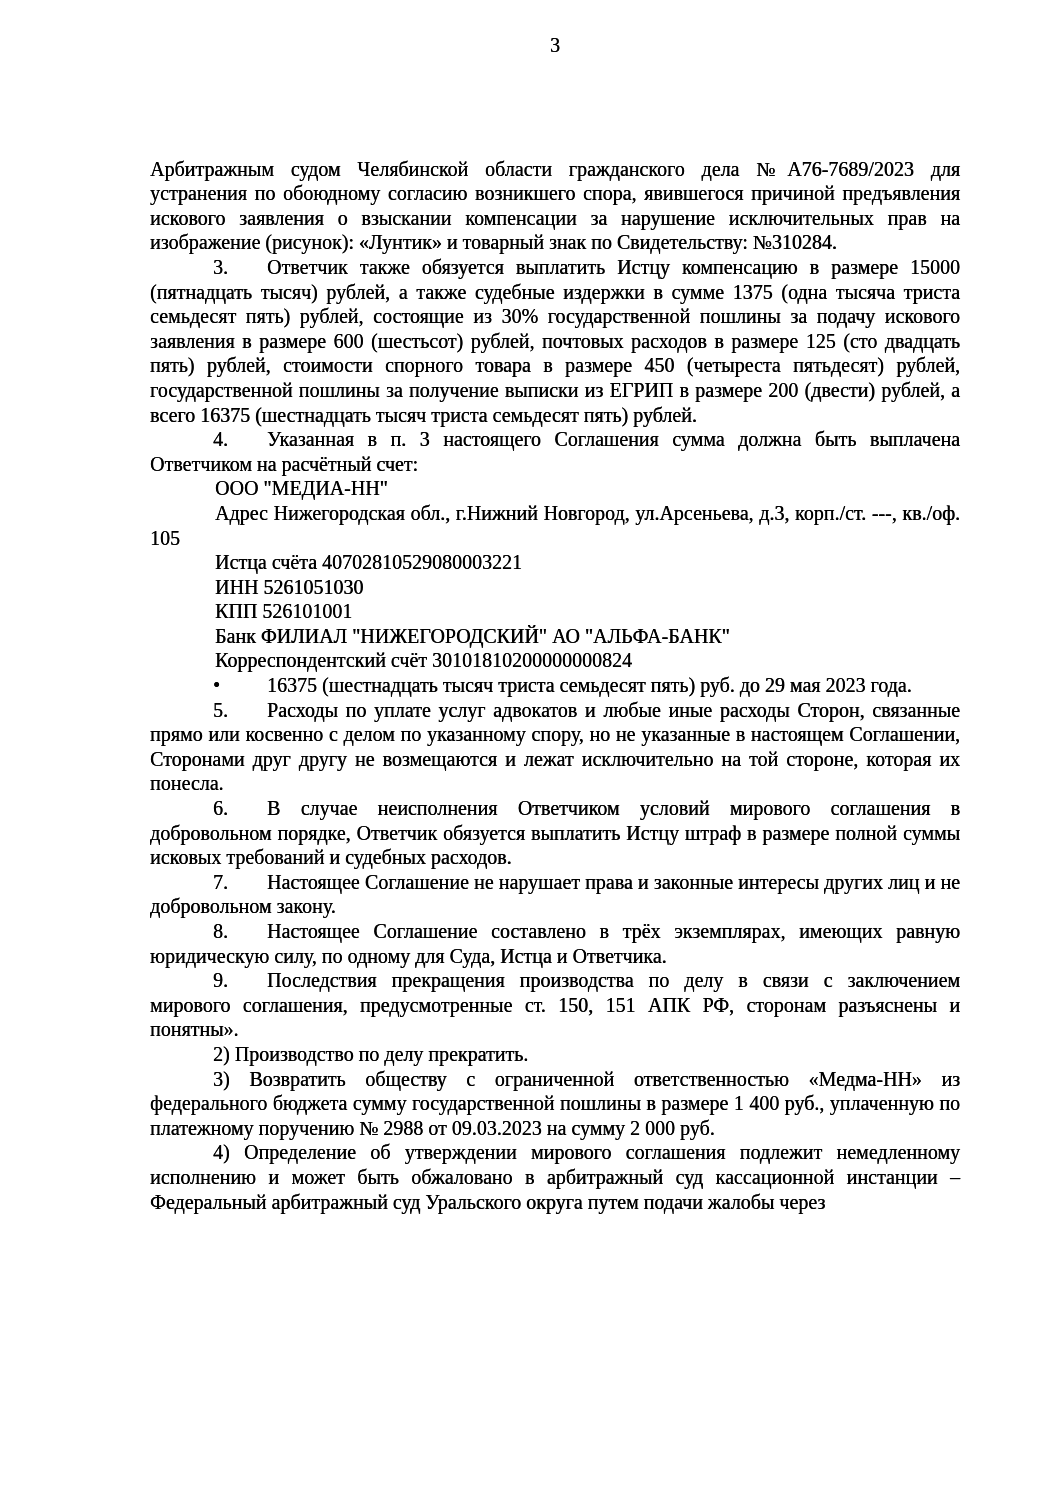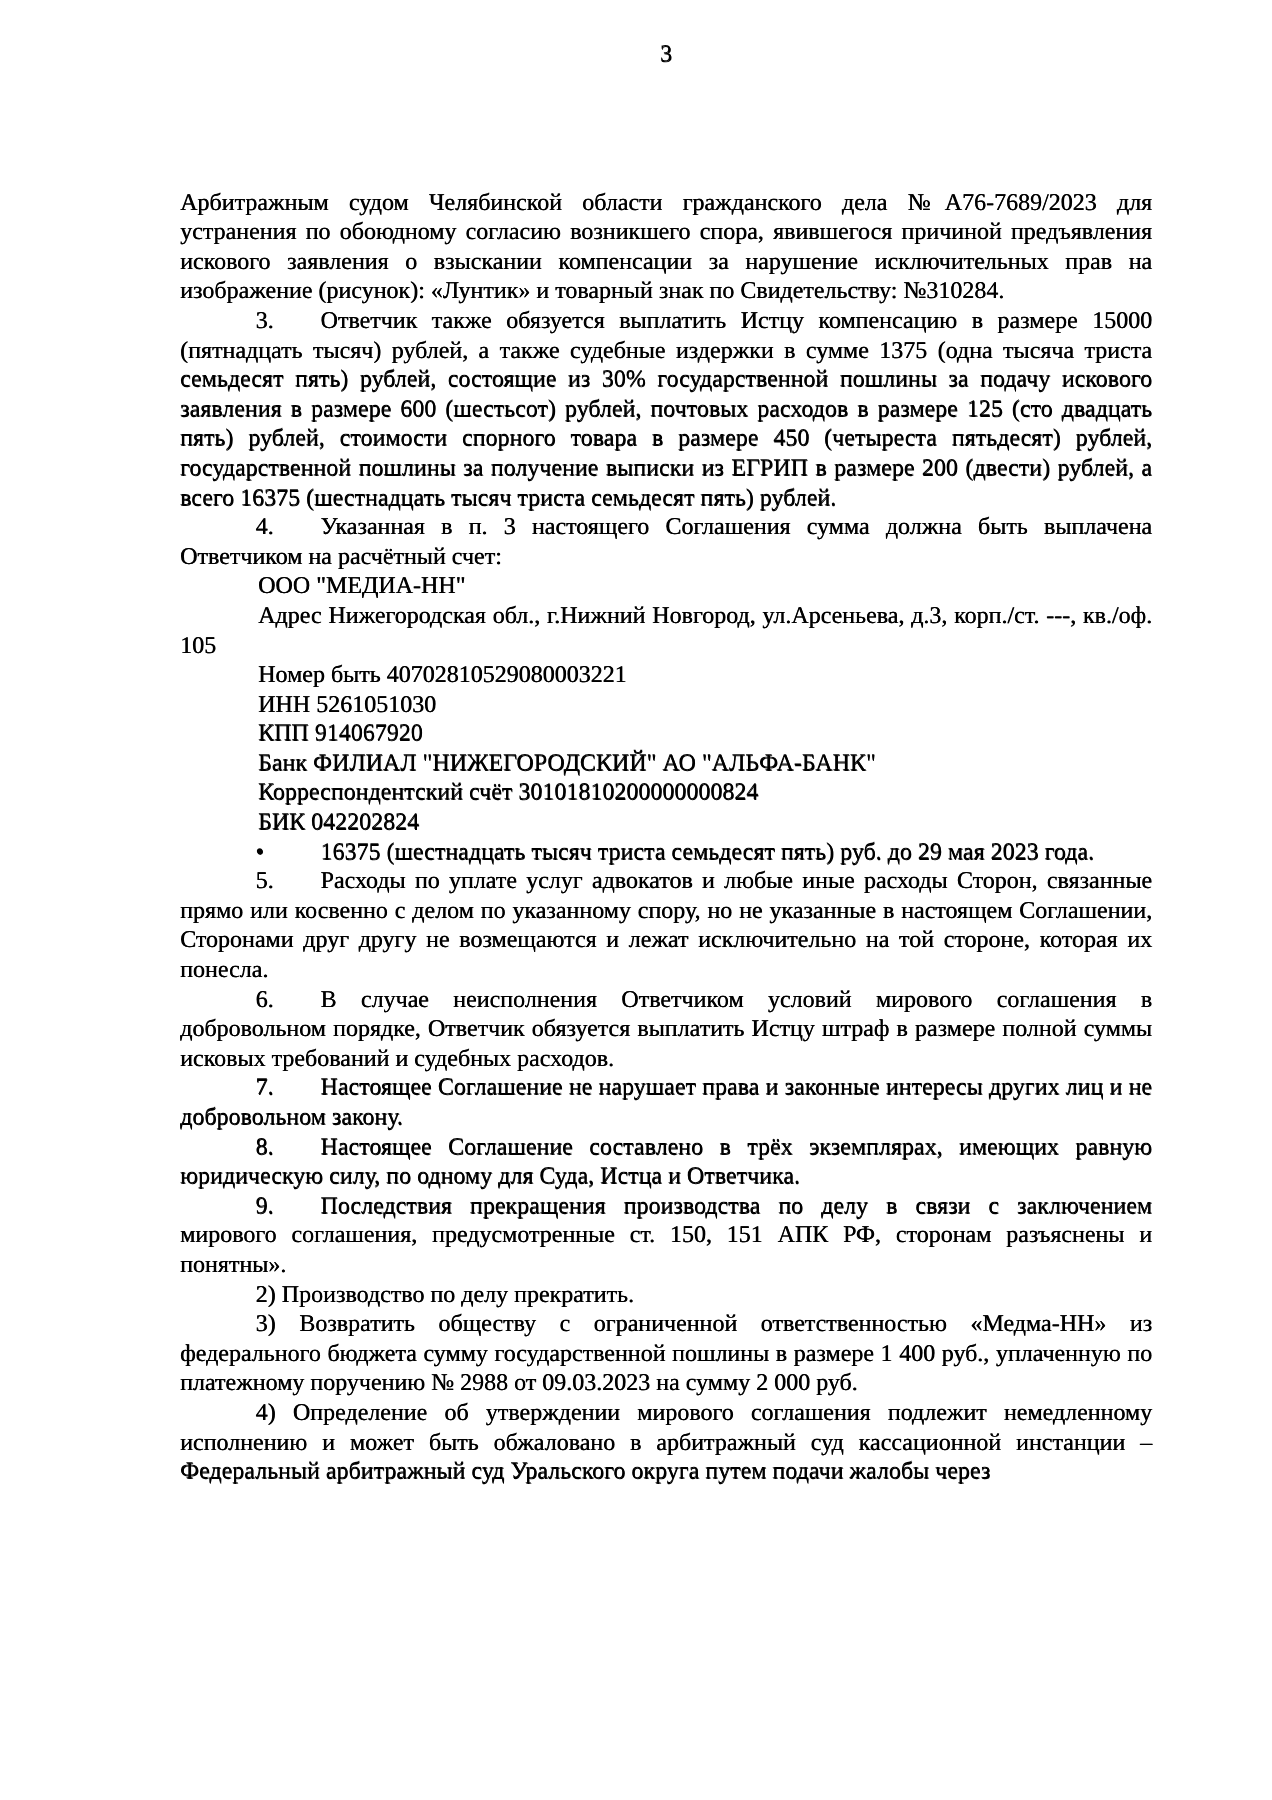--- a/index.html
+++ b/index.html
@@ -59,26 +59,25 @@
 
     <p class="para">Арбитражным судом Челябинской области гражданского дела №А76-7689/2023 для устранения по обоюдному согласию возникшего спора, явившегося причиной предъявления искового заявления о взыскании компенсации за нарушение исключительных прав на изображение (рисунок): «Лунтик» и товарный знак по Свидетельству: №310284.</p>
 
 
     <p class="para indent"><span class="marker">3.</span><span>Ответчик также обязуется выплатить Истцу компенсацию в размере 15000 (пятнадцать тысяч) рублей, а также судебные издержки в сумме 1375 (одна тысяча триста семьдесят пять) рублей, состоящие из 30% государственной пошлины за подачу искового заявления в размере 600 (шестьсот) рублей, почтовых расходов в размере 125 (сто двадцать пять) рублей, стоимости спорного товара в размере 450 (четыреста пятьдесят) рублей, государственной пошлины за получение выписки из ЕГРИП в размере 200 (двести) рублей, а всего 16375 (шестнадцать тысяч триста семьдесят пять) рублей.</span></p>
 
     <p class="para indent"><span class="marker">4.</span><span>Указанная в п. 3 настоящего Соглашения сумма должна быть выплачена Ответчиком на расчётный счет:</span></p>
 
     <p class="para bank">ООО "МЕДИА-НН"</p>
     <p class="para bank">Адрес Нижегородская обл., г.Нижний Новгород, ул.Арсеньева, д.3, корп./ст. ---, кв./оф. 105</p>
-    <p class="para bank">Номер быть 40702810529080003221</p>
+    <p class="para bank">Истца счёта 40702810529080003221</p>
     <p class="para bank">ИНН 5261051030</p>
-    <p class="para bank">КПП 914067920</p>
+    <p class="para bank">КПП 526101001</p>
     <p class="para bank">Банк ФИЛИАЛ "НИЖЕГОРОДСКИЙ" АО "АЛЬФА-БАНК"</p>
     <p class="para bank">Корреспондентский счёт 30101810200000000824</p>
-    <p class="para bank">БИК 042202824</p>
 
     <p class="para indent"><span class="marker">•</span><span>16375 (шестнадцать тысяч триста семьдесят пять) руб. до 29 мая 2023 года.</span></p>
 
     <p class="para indent"><span class="marker">5.</span><span>Расходы по уплате услуг адвокатов и любые иные расходы Сторон, связанные прямо или косвенно с делом по указанному спору, но не указанные в настоящем Соглашении, Сторонами друг другу не возмещаются и лежат исключительно на той стороне, которая их понесла.</span></p>
 
     <p class="para indent"><span class="marker">6.</span><span>В случае неисполнения Ответчиком условий мирового соглашения в добровольном порядке, Ответчик обязуется выплатить Истцу штраф в размере полной суммы исковых требований и судебных расходов.</span></p>
 
     <p class="para indent"><span class="marker">7.</span><span>Настоящее Соглашение не нарушает права и законные интересы других лиц и не добровольном закону.</span></p>
 
     <p class="para indent"><span class="marker">8.</span><span>Настоящее Соглашение составлено в трёх экземплярах, имеющих равную юридическую силу, по одному для Суда, Истца и Ответчика.</span></p>

